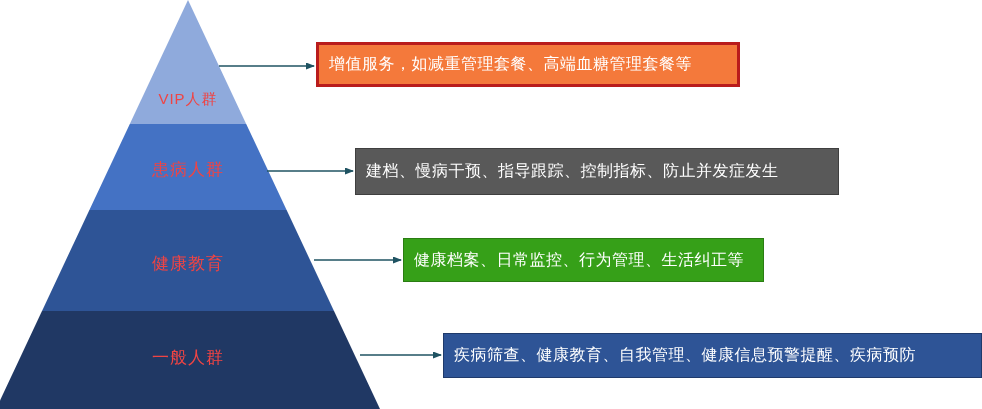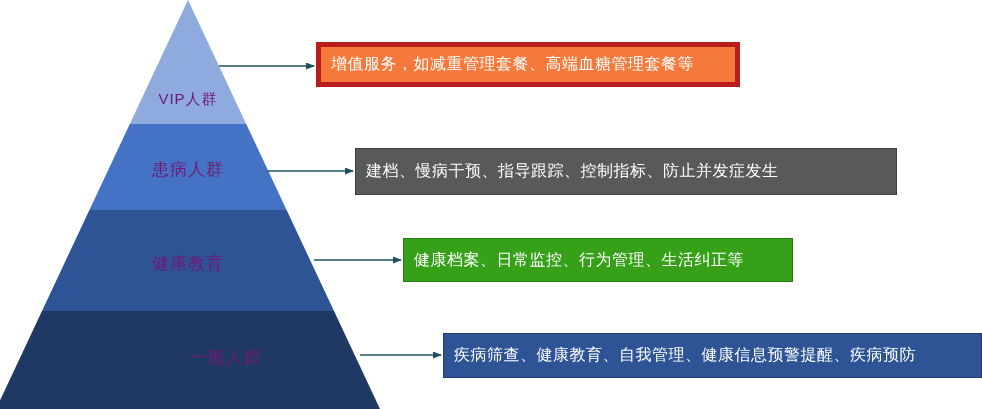--- a/index.html
+++ b/index.html
@@ -22,21 +22,21 @@
   #pyramid-svg {
     position: absolute;
     left: 0;
     top: 0;
     width: 982px;
     height: 409px;
   }
 
   .tier-label {
     position: absolute;
-    color: #701a75;
+    color: #ef4444;
     font-size: 17px;
     letter-spacing: 1px;
     white-space: nowrap;
     text-align: center;
     transform: translate(-50%, -50%);
     pointer-events: none;
   }
   .tier-label.small { font-size: 15px; }
 
   
@@ -44,21 +44,21 @@
     position: absolute;
     box-sizing: border-box;
     display: flex;
     align-items: center;
     color: #ffffff;
     font-size: 16px;
     letter-spacing: 0.5px;
     white-space: nowrap;
     padding: 0 10px;
   }
-  .callout.orange { background: #F4793B; border: 5px solid #b91c1c; }
+  .callout.orange { background: #F4793B; border: 3px solid #b91c1c; }
   .callout.gray   { background: #595959; border: 1px solid #3f3f3f; }
   .callout.green  { background: #36A018; border: 1px solid #2a7d12; }
   .callout.blue   { background: #2E5496; border: 1px solid #1f3a6b; }
 </style>
 </head>
 <body>
 
 <div id="canvas">
 
   <svg id="pyramid-svg" viewBox="0 0 982 409">
@@ -78,23 +78,23 @@
 
     <line x1="219" y1="66" x2="314" y2="66" stroke="#1F5362" stroke-width="1.6" marker-end="url(#arrowhead)"></line>
     <line x1="267" y1="171" x2="353" y2="171" stroke="#1F5362" stroke-width="1.6" marker-end="url(#arrowhead)"></line>
     <line x1="314" y1="260" x2="401" y2="260" stroke="#1F5362" stroke-width="1.6" marker-end="url(#arrowhead)"></line>
     <line x1="360" y1="355" x2="441" y2="355" stroke="#1F5362" stroke-width="1.6" marker-end="url(#arrowhead)"></line>
   </svg>
 
   <div class="tier-label small" style="left:188px; top:99px;">VIP人群</div>
   <div class="tier-label" style="left:188px; top:169px;">患病人群</div>
   <div class="tier-label" style="left:188px; top:263px;">健康教育</div>
-  <div class="tier-label" style="left:188px; top:357px;margin-left:38px;">一般人群</div>
+  <div class="tier-label" style="left:188px; top:357px;">一般人群</div>
 
   <div class="callout orange" style="left:316px; top:42px; width:424px; height:45px;">增值服务，如减重管理套餐、高端血糖管理套餐等</div>
 
-  <div class="callout gray" style="left:355px; top:148px; width:542px; height:47px;">建档、慢病干预、指导跟踪、控制指标、防止并发症发生</div>
+  <div class="callout gray" style="left:355px; top:148px; width:484px; height:47px;">建档、慢病干预、指导跟踪、控制指标、防止并发症发生</div>
 
-  <div class="callout green" style="left:403px; top:238px; width:390px; height:44px;">健康档案、日常监控、行为管理、生活纠正等</div>
+  <div class="callout green" style="left:403px; top:238px; width:361px; height:44px;">健康档案、日常监控、行为管理、生活纠正等</div>
 
   <div class="callout blue" style="left:443px; top:333px; width:539px; height:45px;">疾病筛查、健康教育、自我管理、健康信息预警提醒、疾病预防</div>
 
 </div>
 
 </body></html>

